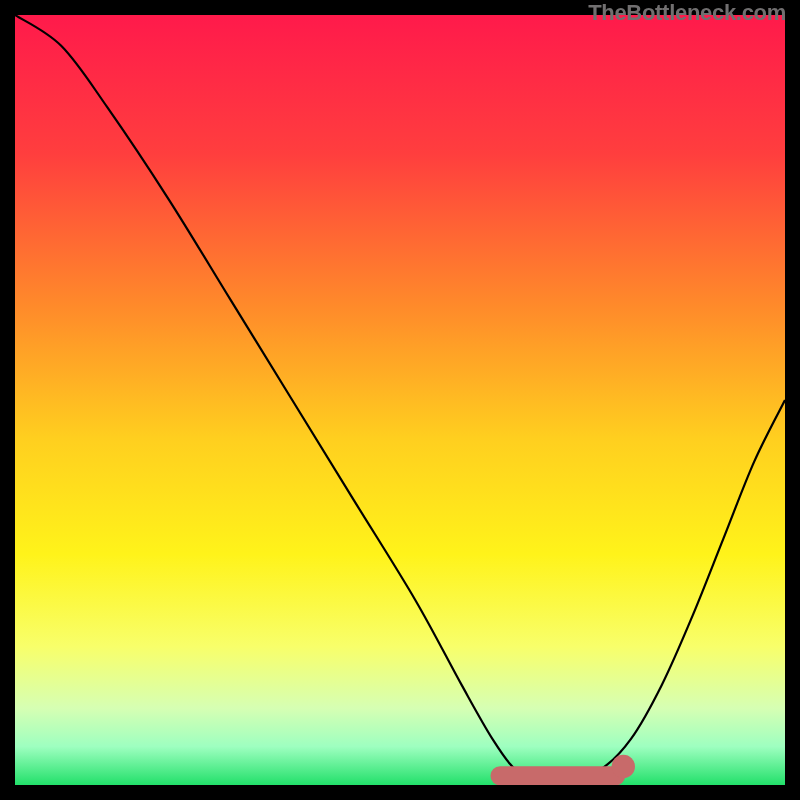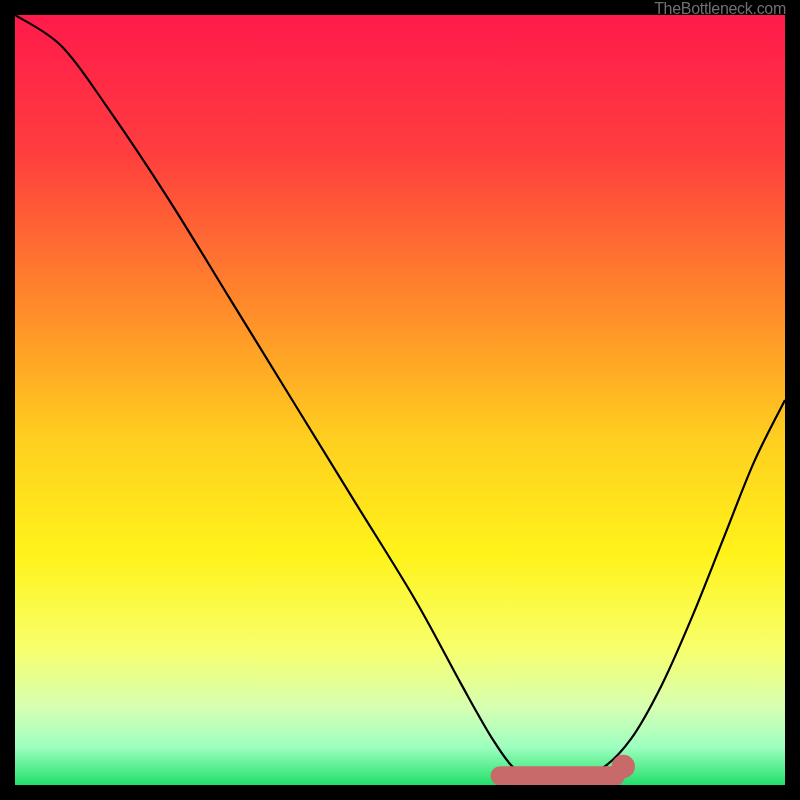--- a/index.html
+++ b/index.html
@@ -20,22 +20,22 @@
     position: absolute;
     left: 15px;
     top: 15px;
     width: 770px;
     height: 770px;
   }
   .watermark {
     position: absolute;
     top: 0px;
     right: 14px;
-    font-size: 16px;
-    font-weight: 400;
+    font-size: 22px;
+    font-weight: 700;
     color: #716f70;
     letter-spacing: -0.3px;
   }
   svg {
     display: block;
   }
 </style>
 </head>
 <body>
 

